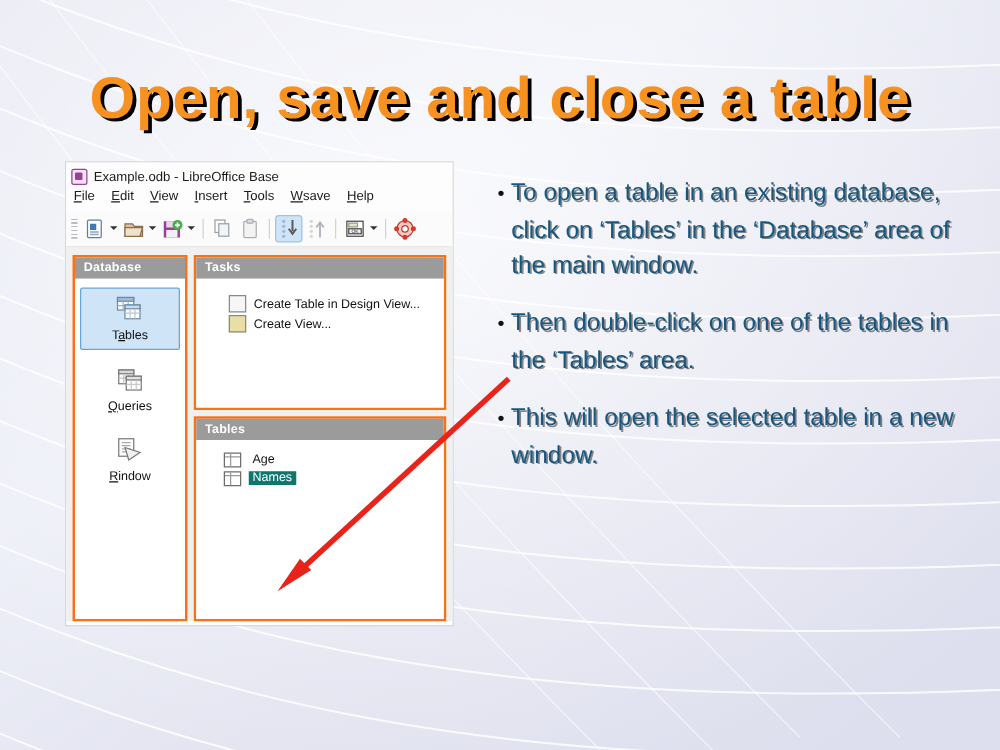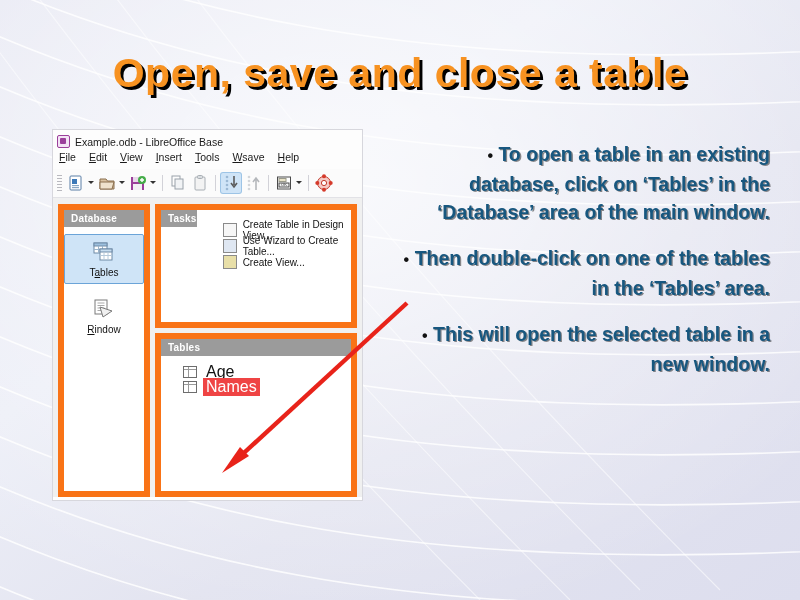--- a/index.html
+++ b/index.html
@@ -12,42 +12,41 @@
   
   #bg-layer{position:absolute;inset:0;overflow:hidden;}
   #bg-layer svg{display:block;width:800px;height:600px;}
 
   
   #slide-title{
     position:absolute;left:0;top:50px;width:800px;
     text-align:center;
     font-family:"Liberation Sans",sans-serif;
     font-weight:bold;
-    font-size:41px;
+    font-size:47px;
     letter-spacing:.5px;
     color:#F79221;
     text-shadow:3px 3px 0 #000;
     white-space:nowrap;
   }
 
   
   #bullets{
     position:absolute;left:398px;top:140px;width:372px;
   }
   .bullet{
     display:block;
-    font-weight:bold;
+    font-weight:normal;
     font-size:19.5px;
     line-height:28px;
     color:#17577F;
     text-shadow:1.3px 1.3px 0 rgba(0,0,0,.45);
     margin-bottom:18px;
     text-indent:-11px;
     padding-left:11px;
-    text-align:right;
   }
   .bullet .dot{color:#111;font-size:16px;text-shadow:none;}
 
   
   #app-window{
     position:absolute;left:53px;top:130px;width:309px;height:370px;
     background:#ffffff;
     font-family:"Liberation Sans",sans-serif;
     overflow:hidden;
     box-shadow:0 0 0 1px #d7d7dd;
@@ -81,46 +80,46 @@
   .tb-btn.sel{background:#cfe4f7;box-shadow:0 0 0 1px #9dc4e6;}
   .tb-arrow{width:7px;height:20px;position:relative;margin-right:2px;}
   .tb-arrow:after{
     content:"";position:absolute;left:1px;top:8px;
     border-left:3px solid transparent;border-right:3px solid transparent;border-top:3px solid #333;
   }
   .tb-sep{width:1px;height:16px;background:#d2d2d8;margin:0 4px;}
 
   .body-area{position:relative;height:299px;background:#f0f0f0;padding:6px 5px 0 5px;box-sizing:border-box;display:flex;gap:5px;}
 
-  .panel{background:#fff;border:6px solid #f97316;box-sizing:border-box;}
+  .panel{background:#fff;border:2px solid #f97316;box-sizing:border-box;}
   .panel-head{
     height:17px;background:#9b9b9b;color:#fff;font-size:10px;font-weight:bold;
     display:flex;align-items:center;padding-left:7px;letter-spacing:.2px;
   }
   #database-panel{width:92px;display:flex;flex-direction:column;}
   #database-list{flex:1;padding-top:7px;background:#fff;}
   .db-item{
     width:78px;margin:0 auto 8px auto;height:48px;border-radius:2px;
     display:flex;flex-direction:column;align-items:center;justify-content:center;gap:2px;
     font-size:10px;color:#111;
   }
   .db-item.sel{background:#cfe4f7;border:1px solid #6ba4d8;}
   .db-item u{text-decoration:underline;}
 
   #right-col{flex:1;display:flex;flex-direction:column;gap:5px;}
-  #tasks-panel{height:124px;display:flex;flex-direction:row;}
+  #tasks-panel{height:124px;display:flex;flex-direction:column;}
   #tasks-list{flex:1;background:#fff;padding:12px 0 16px 26px;}
   .task-row{display:flex;align-items:center;gap:6px;height:16px;font-size:10px;color:#111;}
   .task-ico{width:12px;height:12px;flex:0 0 12px;border:1px solid #8a8a8a;background:#f6f6f6;position:relative;}
 
   #tables-panel{flex:1;display:flex;flex-direction:column;}
   #tables-list{flex:1;background:#fff;padding:8px 0 0 22px;}
-  .tbl-row{display:flex;align-items:center;gap:6px;height:15px;font-size:16px;color:#111;}
+  .tbl-row{display:flex;align-items:center;gap:6px;height:15px;font-size:10px;color:#111;}
   .tbl-row .lbl{padding:0 3px;}
-  .tbl-row.sel .lbl{background:#ef4444;color:#fff;}
+  .tbl-row.sel .lbl{background:#0f766e;color:#fff;}
   .grid-ico{width:12px;height:10px;flex:0 0 12px;border:1px solid #6d6d6d;background:#fff;position:relative;}
   .grid-ico:before{content:"";position:absolute;left:0;right:0;top:2px;height:1px;background:#9a9a9a;}
   .grid-ico:after{content:"";position:absolute;top:0;bottom:0;left:4px;width:1px;background:#9a9a9a;}
 
   
   #arrow-layer{position:absolute;inset:0;pointer-events:none;}
 </style>
 </head>
 <body>
 
@@ -316,20 +315,33 @@
                 <rect x="2" y="2" width="13" height="3" fill="#9dc0de" stroke="#6f8aa6"></rect>
                 <path d="M6.5 5v7M10.5 5v7M2 8.5h13" stroke="#9bb4cb"></path>
                 <rect x="8" y="8" width="12" height="11" fill="#fff" stroke="#6f8aa6"></rect>
                 <rect x="8" y="8" width="12" height="3" fill="#c6dcef" stroke="#6f8aa6"></rect>
                 <path d="M12 11v8M16 11v8M8 14.5h12" stroke="#b6c9da"></path>
               </svg>
           </span>
           <span><span>T</span><u>a</u><span>bles</span></span>
         </div>
 
+        <div class="db-item">
+          <span>
+            <svg width="24" height="22" viewBox="0 0 24 22">
+                <rect x="3" y="3" width="12" height="11" fill="#fff" stroke="#7a7a7a"></rect>
+                <rect x="3" y="3" width="12" height="3" fill="#d8d8d8" stroke="#7a7a7a"></rect>
+                <path d="M7 6v8M11 6v8M3 9.5h12" stroke="#c0c0c0"></path>
+                <rect x="9" y="8" width="12" height="11" fill="#fff" stroke="#7a7a7a"></rect>
+                <rect x="9" y="8" width="12" height="3" fill="#e2e2e2" stroke="#7a7a7a"></rect>
+                <path d="M13 11v8M17 11v8M9 14.5h12" stroke="#c9c9c9"></path>
+              </svg>
+          </span>
+          <span><span></span><u>Q</u><span>ueries</span></span>
+        </div>
 
 
         <div class="db-item">
           <span>
             <svg width="24" height="22" viewBox="0 0 24 22">
                 <rect x="3" y="2" width="12" height="14" fill="#fff" stroke="#7a7a7a"></rect>
                 <path d="M5.5 5h7M5.5 7.5h7M5.5 10h7M5.5 12.5h5" stroke="#a9a9a9"></path>
                 <path d="M8 9l12 4-9 6z" fill="#f0f0f0" stroke="#7a7a7a"></path>
               </svg>
           </span>
@@ -340,24 +352,20 @@
     </div>
 
     <div id="right-col">
 
       <div class="panel" id="tasks-panel">
         <div class="panel-head">Tasks</div>
         <div id="tasks-list">
           <div class="task-row">
             <span class="task-ico"></span>
             <span>Create Table in Design View...</span>
-          </div>
-          <div class="task-row">
-            <span class="task-ico" style="background:#dfe7f2"></span>
-            <span>Use Wizard to Create Table...</span>
           </div>
           <div class="task-row">
             <span class="task-ico" style="background:#e8dfa8"></span>
             <span>Create View...</span>
           </div>
         </div>
       </div>
 
       <div class="panel" id="tables-panel">
         <div class="panel-head">Tables</div>

